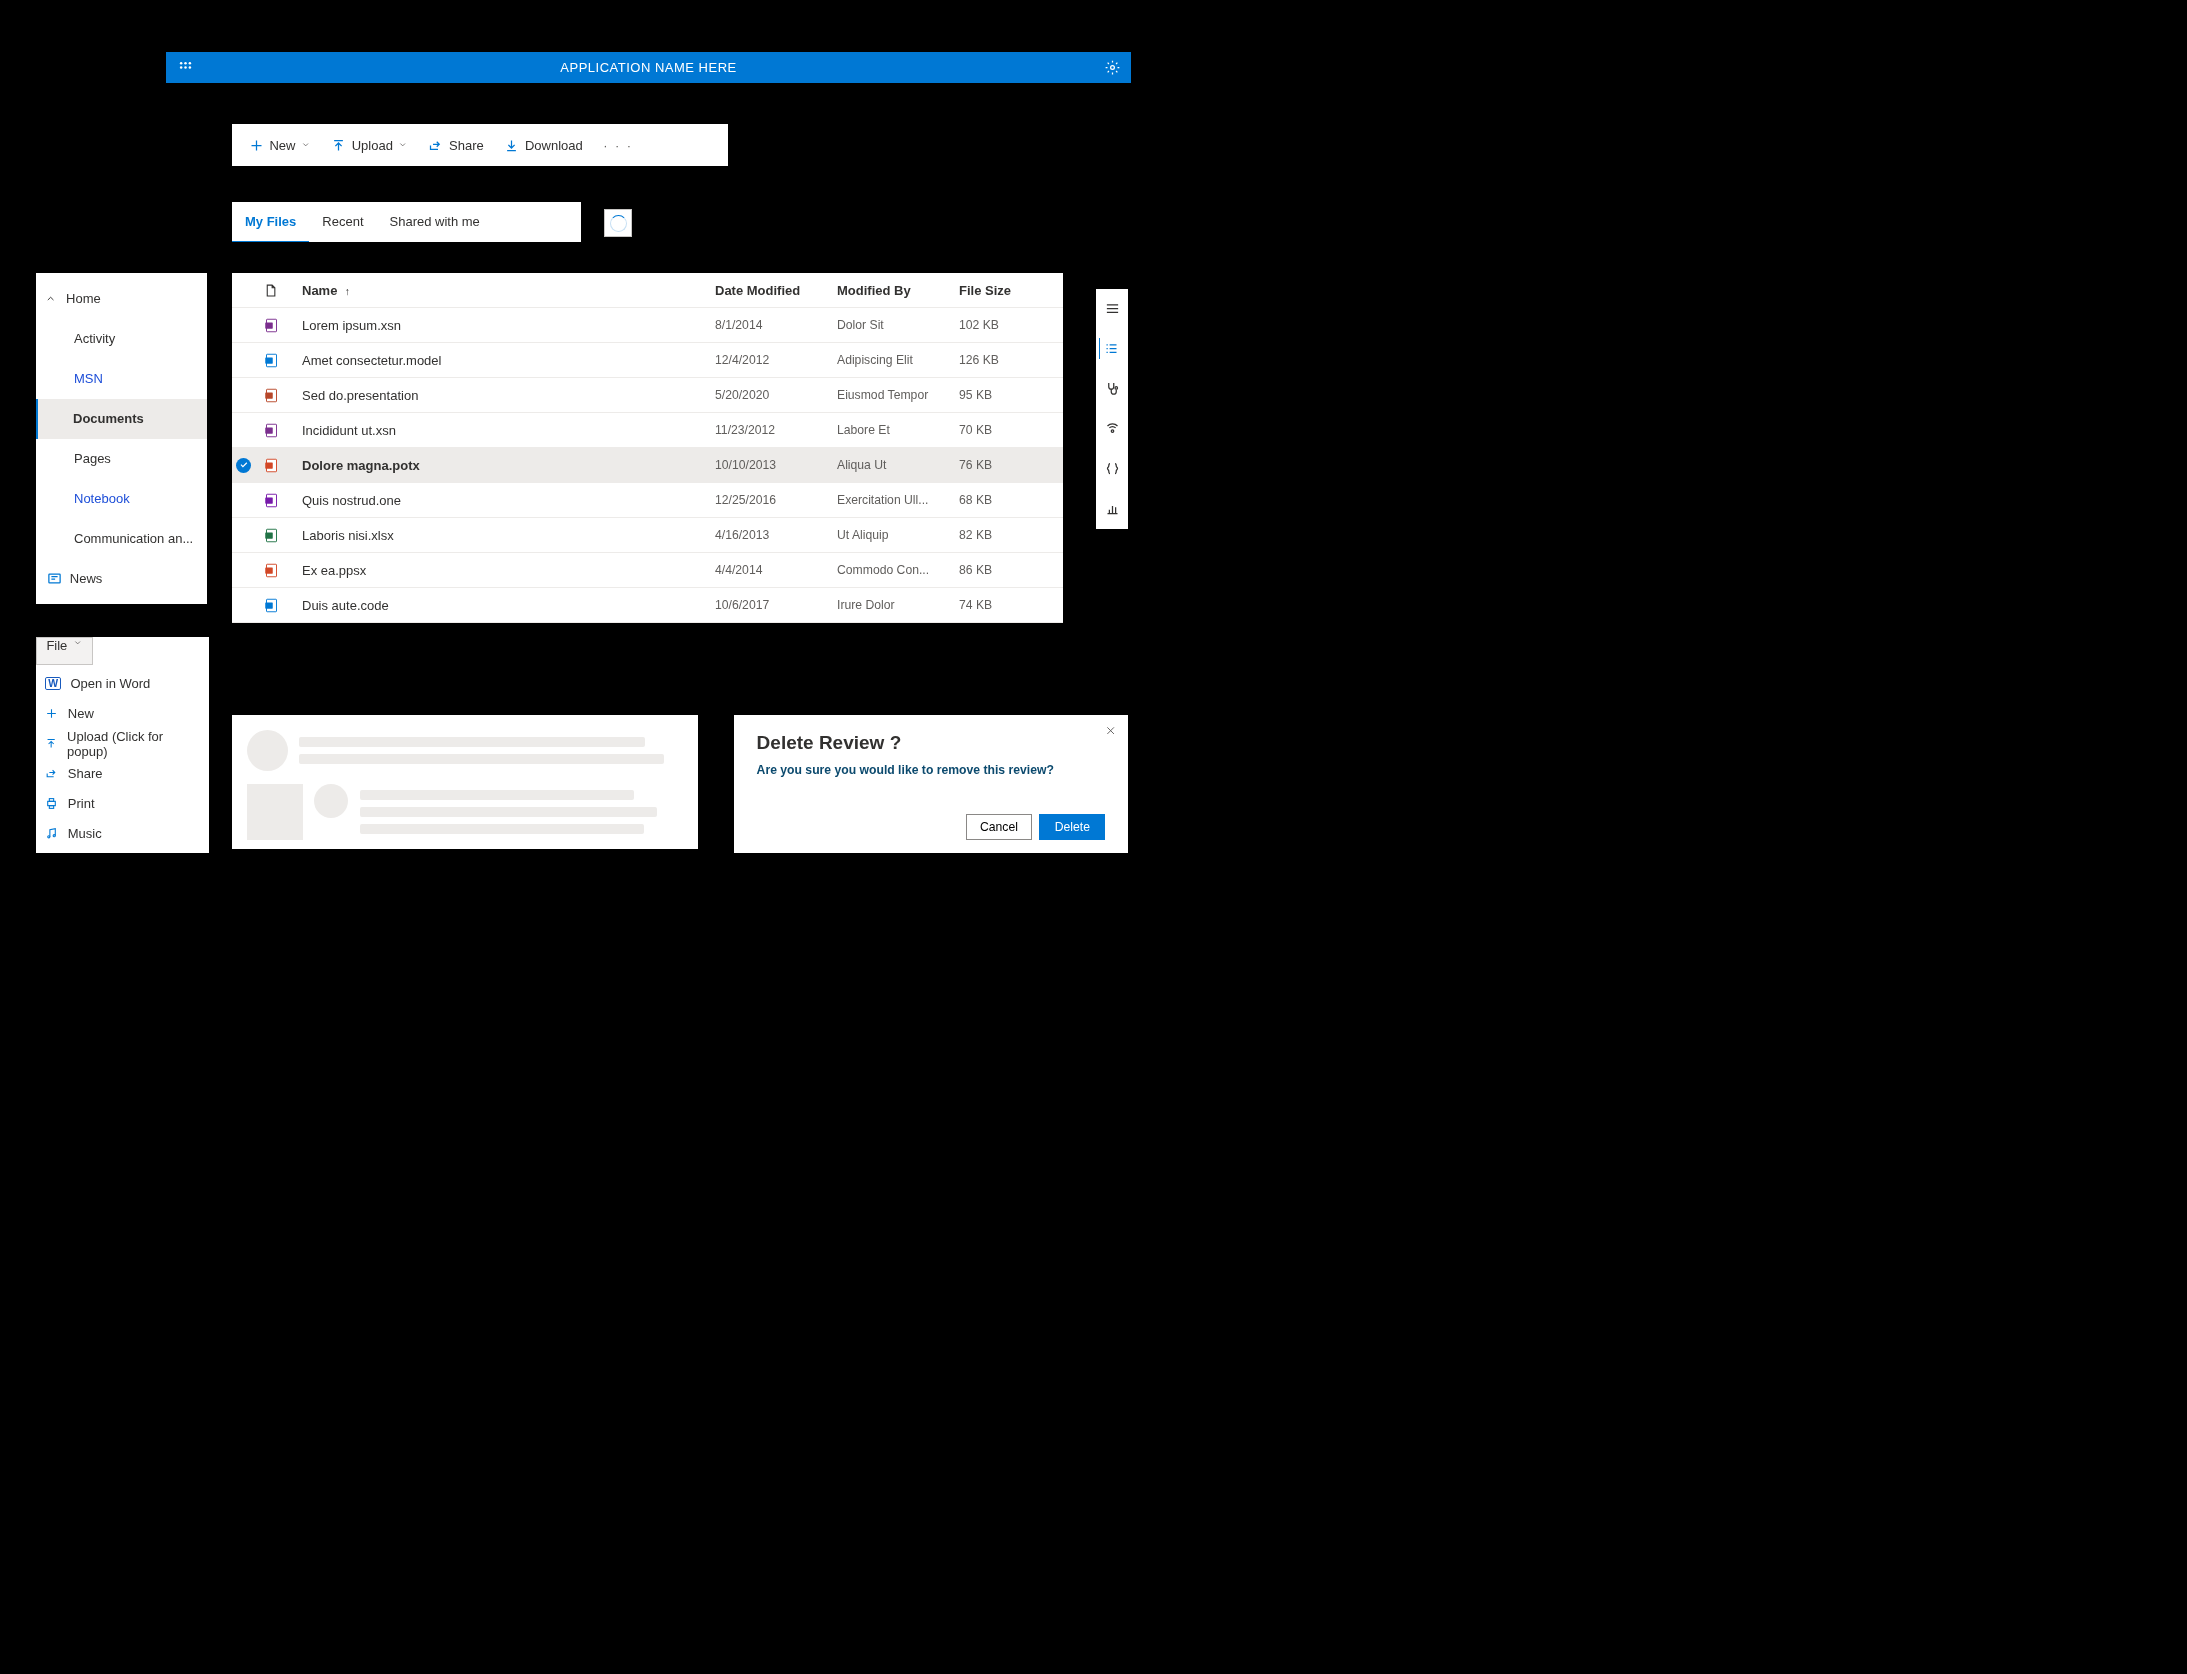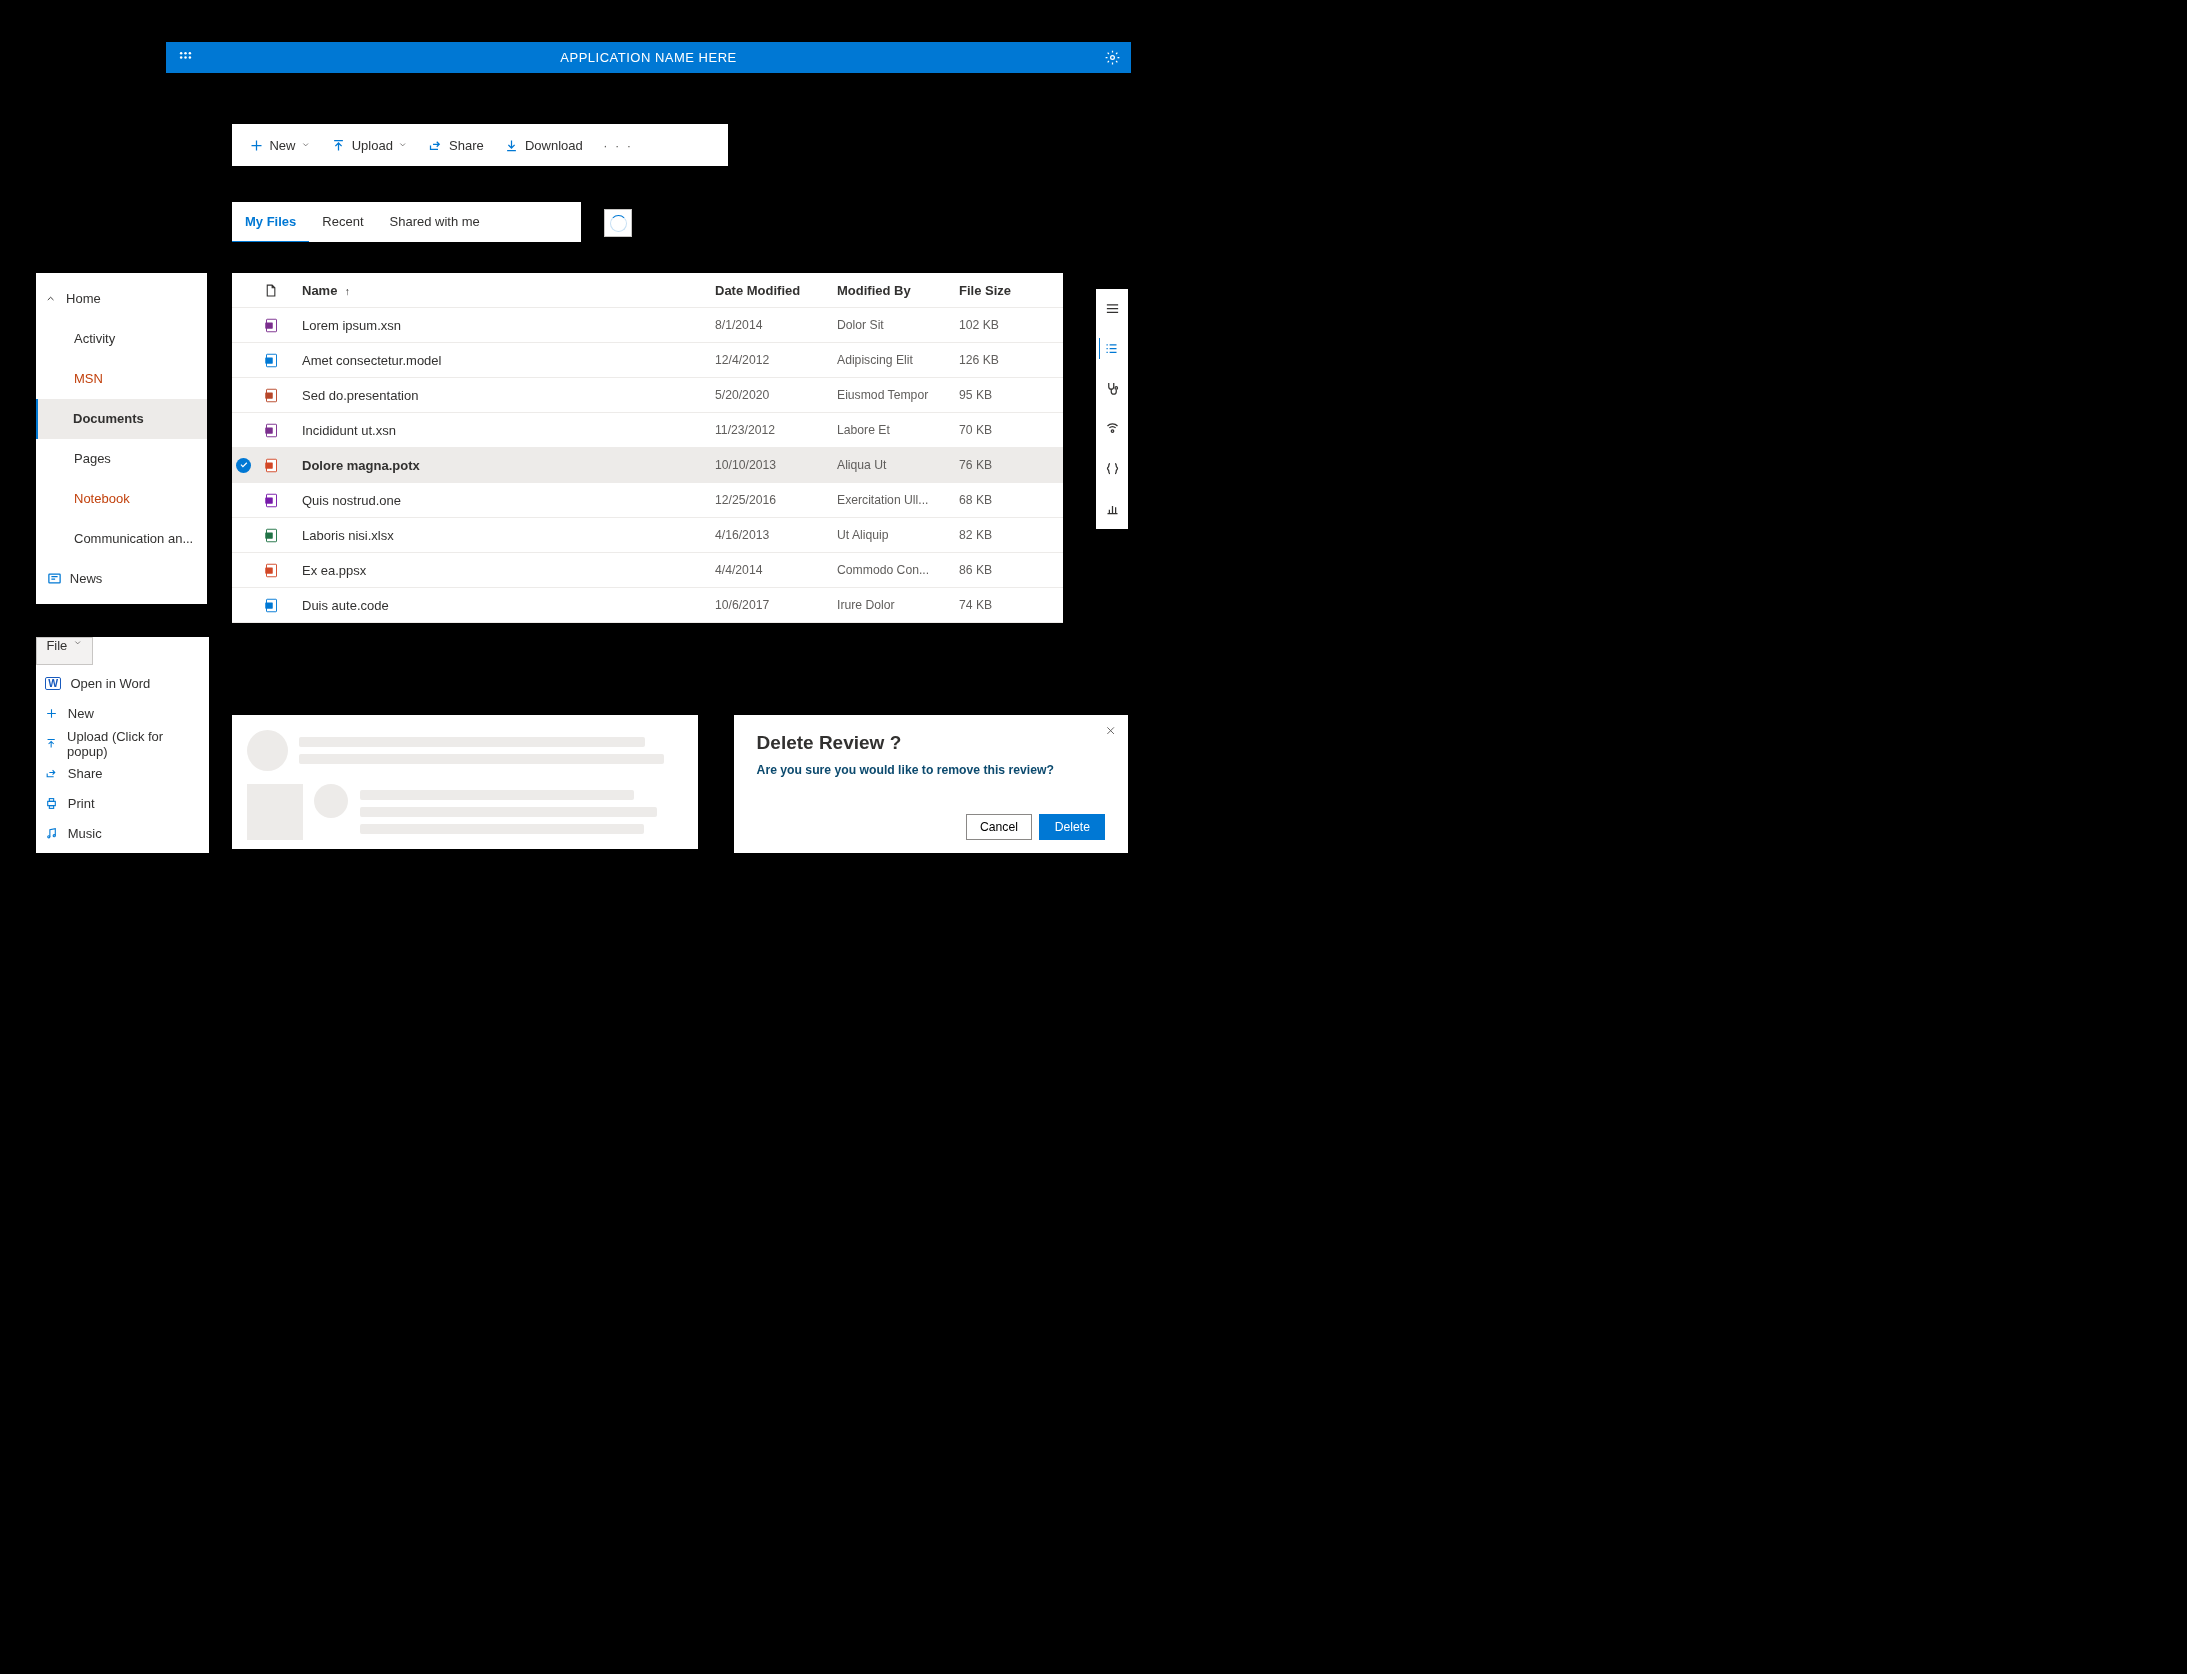--- a/index.html
+++ b/index.html
@@ -9,21 +9,21 @@
     font-size: 13px;
     color: #323130;
     width: 1194px;
     height: 913px;
     position: relative;
   }
 
   
   .header-bar {
     position: absolute;
-    left: 166px; top: 42px;
+    left: 166px; top: 52px;
     width: 965px; height: 31px;
     background: #0078d4;
     color: #fff;
     display: flex;
     align-items: center;
   }
   .header-bar .waffle {
     width: 38px;
     display: flex; align-items:center; justify-content:center;
   }
@@ -110,21 +110,21 @@
   .nav-item {
     display:flex; align-items:center;
     height:40px;
     padding: 0 9.4px 0 19px;
     cursor:pointer;
     font-size:13px;
     gap:9.4px;
   }
   .nav-item.home { padding-left: 9.4px; }
   .nav-item.sub { padding-left: 38px; }
-  .nav-item.disabled { color:#c2410c; }
+  .nav-item.disabled { color:#1d4ed8; }
   .nav-item.selected {
     background:#edebe9;
     font-weight:600;
     border-left:2.8px solid #0078d4;
     padding-left:35px;
   }
   .nav-item.news { padding-left:11.3px; gap:7.5px;}
   .nav-item.news svg{ stroke:#0078d4;}
 
   

